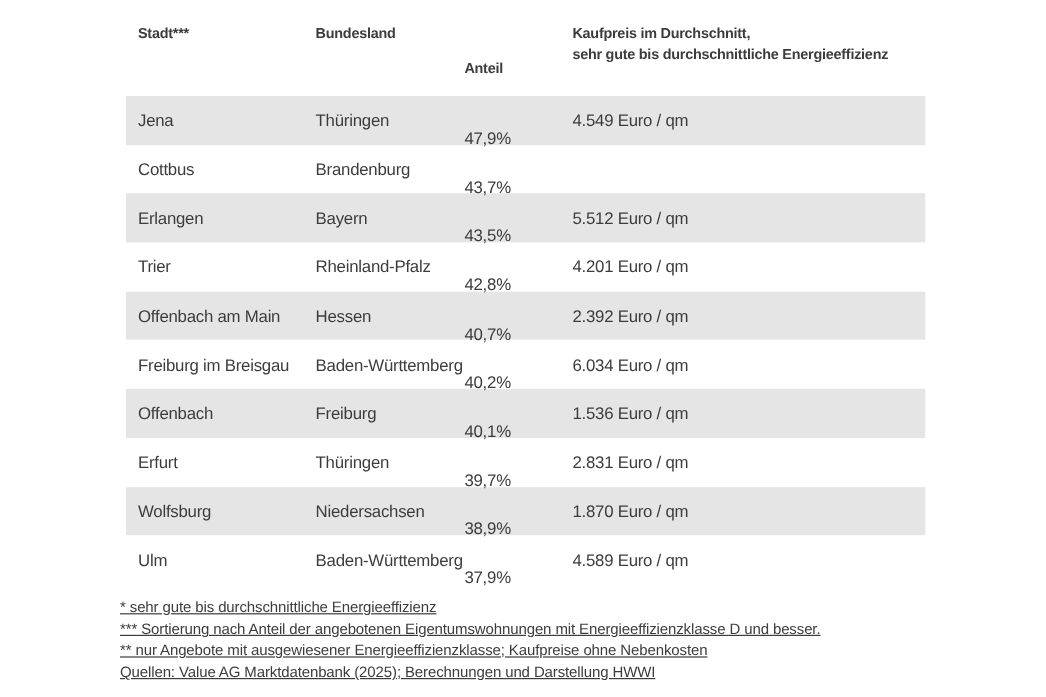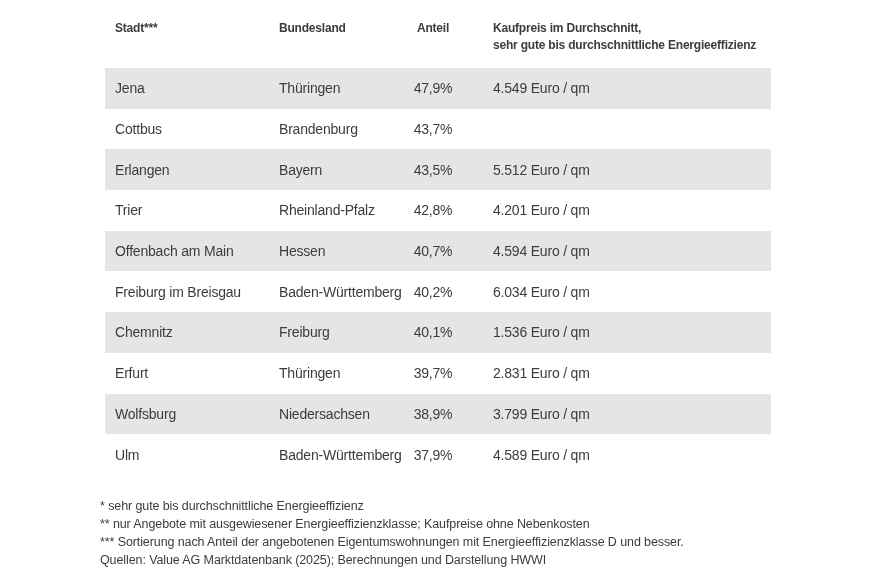--- a/index.html
+++ b/index.html
@@ -31,31 +31,32 @@
     display: flex;
     align-items: center;
     height: 40.7px;
     padding-left: 10px;
     font-size: 14px;
     letter-spacing: -0.2px;
     white-space: nowrap;
   }
   .row.striped { background: #e5e5e5; }
   .c-stadt { width: 148px; flex: none; }
-  .c-bundesland { width: 124px; flex: none; margin-left: 16px; }
-  .c-anteil { width: 60px; flex: none; text-align: center; }
+  .c-bundesland { width: 124px; flex: none; }
+  .c-anteil { width: 60px; flex: none; text-align: left; margin-top: 29px; }
   .c-kaufpreis { margin-left: 30px; flex: 1; }
   .footnotes {
     position: absolute;
     left: 100px;
     top: 497px;
     font-size: 12.5px;
     line-height: 18px;
     letter-spacing: -0.1px;
     white-space: nowrap;
+    text-decoration: underline;
   }
 </style>
 </head>
 <body>
 
 <div class="table-wrap">
   <div class="thead">
     <div class="c-stadt">Stadt***</div>
     <div class="c-bundesland">Bundesland</div>
     <div class="c-anteil">Anteil</div>
@@ -85,53 +86,53 @@
       <div class="row">
         <div class="c-stadt">Trier</div>
         <div class="c-bundesland">Rheinland-Pfalz</div>
         <div class="c-anteil">42,8%</div>
         <div class="c-kaufpreis">4.201 Euro / qm</div>
       </div>
       <div class="row striped">
         <div class="c-stadt">Offenbach am Main</div>
         <div class="c-bundesland">Hessen</div>
         <div class="c-anteil">40,7%</div>
-        <div class="c-kaufpreis">4.594 Euro / qm</div>
+        <div class="c-kaufpreis">2.392 Euro / qm</div>
       </div>
       <div class="row">
         <div class="c-stadt">Freiburg im Breisgau</div>
         <div class="c-bundesland">Baden-Württemberg</div>
         <div class="c-anteil">40,2%</div>
         <div class="c-kaufpreis">6.034 Euro / qm</div>
       </div>
       <div class="row striped">
-        <div class="c-stadt">Chemnitz</div>
+        <div class="c-stadt">Offenbach</div>
         <div class="c-bundesland">Freiburg</div>
         <div class="c-anteil">40,1%</div>
         <div class="c-kaufpreis">1.536 Euro / qm</div>
       </div>
       <div class="row">
         <div class="c-stadt">Erfurt</div>
         <div class="c-bundesland">Thüringen</div>
         <div class="c-anteil">39,7%</div>
         <div class="c-kaufpreis">2.831 Euro / qm</div>
       </div>
       <div class="row striped">
         <div class="c-stadt">Wolfsburg</div>
         <div class="c-bundesland">Niedersachsen</div>
         <div class="c-anteil">38,9%</div>
-        <div class="c-kaufpreis">3.799 Euro / qm</div>
+        <div class="c-kaufpreis">1.870 Euro / qm</div>
       </div>
       <div class="row">
         <div class="c-stadt">Ulm</div>
         <div class="c-bundesland">Baden-Württemberg</div>
         <div class="c-anteil">37,9%</div>
         <div class="c-kaufpreis">4.589 Euro / qm</div>
       </div>
     </div>
 </div>
 
 <div class="footnotes">
   <div>* sehr gute bis durchschnittliche Energieeffizienz</div>
+  <div>*** Sortierung nach Anteil der angebotenen Eigentumswohnungen mit Energieeffizienzklasse D und besser.</div>
   <div>** nur Angebote mit ausgewiesener Energieeffizienzklasse; Kaufpreise ohne Nebenkosten</div>
-  <div>*** Sortierung nach Anteil der angebotenen Eigentumswohnungen mit Energieeffizienzklasse D und besser.</div>
   <div>Quellen: Value AG Marktdatenbank (2025); Berechnungen und Darstellung HWWI</div>
 </div>
 
 </body></html>

